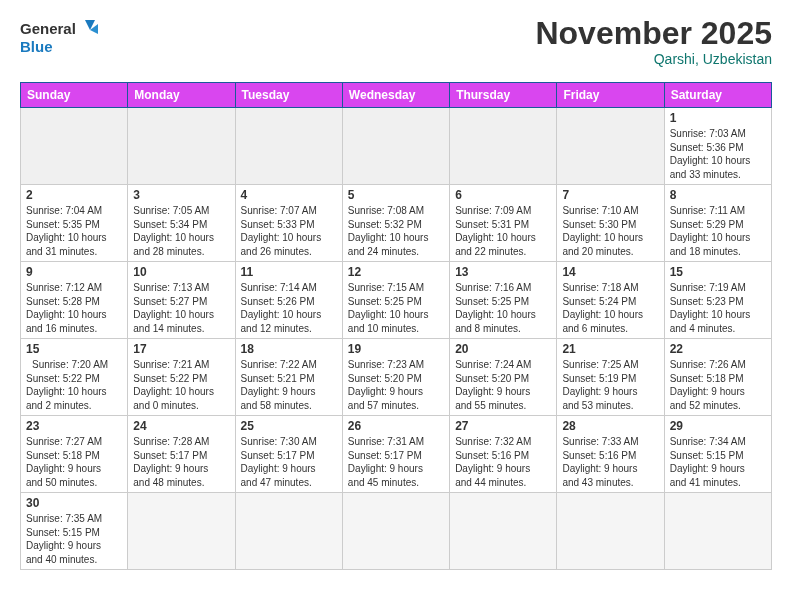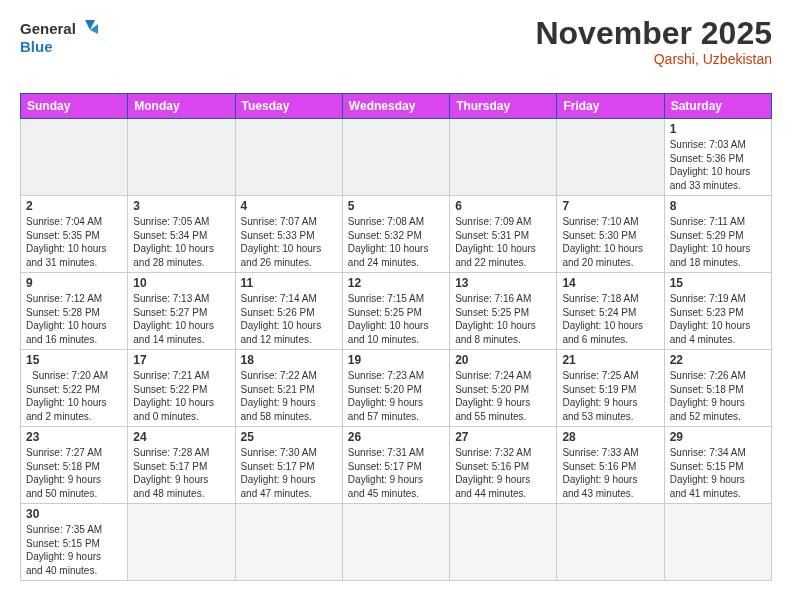--- a/index.html
+++ b/index.html
@@ -11,39 +11,39 @@
       overflow: hidden;
     }
     .page {
       width: 792px;
       padding: 16px 20px 10px 20px;
     }
     .header {
       display: flex;
       justify-content: space-between;
       align-items: flex-start;
-      margin-bottom: 26px;
+      margin-bottom: 15px;
     }
     .logo {
       display: flex;
       align-items: center;
       gap: 4px;
     }
     .title-area {
       text-align: right;
     }
     .month-title {
       font-size: 32px;
       font-weight: bold;
       color: #333;
       line-height: 1.1;
     }
     .location {
       font-size: 14px;
-      color: #c2410c;
+      color: #0f766e;
     }
     .calendar {
       width: 100%;
       border-collapse: collapse;
       table-layout: fixed;
     }
     .calendar th {
       background: #d946ef;
       color: #fff;
       font-size: 12px;

